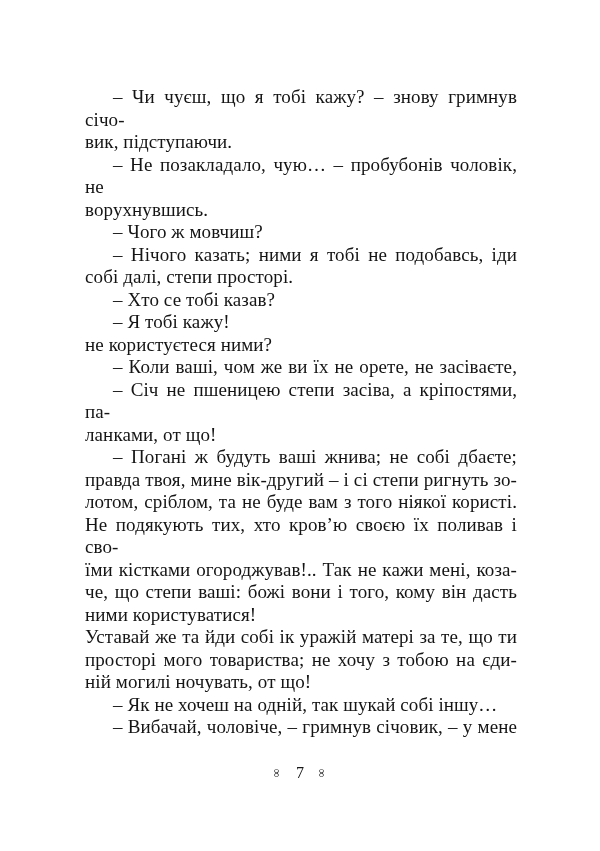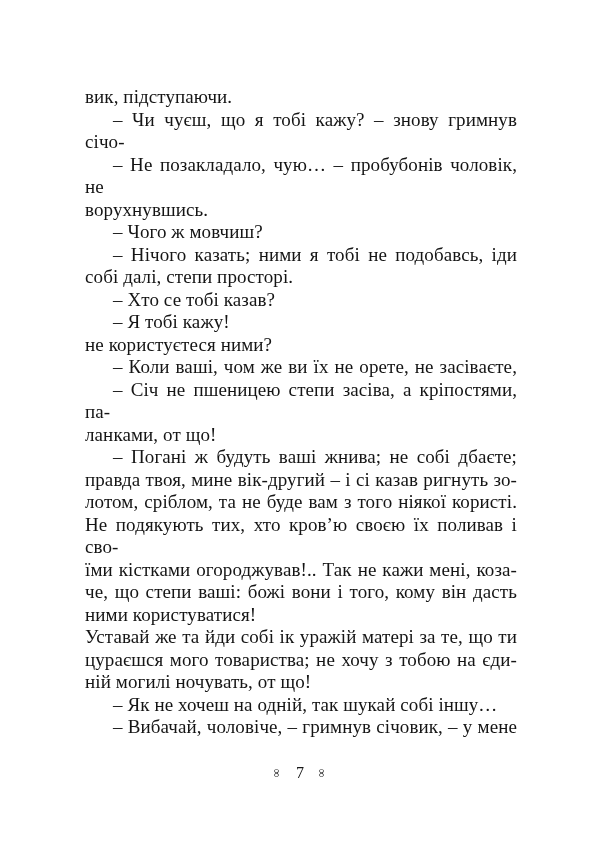--- a/index.html
+++ b/index.html
@@ -65,22 +65,22 @@
     line-height: 1;
   }
 </style>
 </head>
 <body>
 
 <div class="page">
 
   <div class="text-block">
       <div class="paragraph">
+        <div class="line first">– Чи чуєш, що я тобі кажу? – знову гримнув січо-</div>
         <div class="line last">вик, підступаючи.</div>
-        <div class="line first">– Чи чуєш, що я тобі кажу? – знову гримнув січо-</div>
       </div>
       <div class="paragraph">
         <div class="line first">– Не позакладало, чую… – пробубонів чоловік, не</div>
         <div class="line last">ворухнувшись.</div>
       </div>
       <div class="paragraph">
         <div class="line first last">– Чого ж мовчиш?</div>
       </div>
       <div class="paragraph">
         <div class="line first">– Нічого казать; ними я тобі не подобавсь, іди</div>
@@ -95,30 +95,30 @@
       <div class="paragraph">
         <div class="line last">не користуєтеся ними?</div>
         <div class="line first">– Коли ваші, чом же ви їх не орете, не засіваєте,</div>
       </div>
       <div class="paragraph">
         <div class="line first">– Січ не пшеницею степи засіва, а кріпостями, па-</div>
         <div class="line last">ланками, от що!</div>
       </div>
       <div class="paragraph">
         <div class="line first">– Погані ж будуть ваші жнива; не собі дбаєте;</div>
-        <div class="line">правда твоя, мине вік-другий – і сі казав ригнуть зо-</div>
+        <div class="line">правда твоя, мине вік-другий – і сі степи ригнуть зо-</div>
         <div class="line">лотом, сріблом, та не буде вам з того ніякої користі.</div>
         <div class="line">Не подякують тих, хто кров’ю своєю їх поливав і сво-</div>
         <div class="line">їми кістками огороджував!.. Так не кажи мені, коза-</div>
         <div class="line">че, що степи ваші: божі вони і того, кому він дасть</div>
         <div class="line last">ними користуватися!</div>
       </div>
       <div class="paragraph">
         <div class="line">Уставай же та йди собі ік уражій матері за те, що ти</div>
-        <div class="line">цураєшся мого товариства; не хочу з тобою на єди-</div>
+        <div class="line">просторі мого товариства; не хочу з тобою на єди-</div>
         <div class="line last">ній могилі ночувать, от що!</div>
       </div>
       <div class="paragraph">
         <div class="line first last">– Як не хочеш на одній, так шукай собі іншу…</div>
       </div>
       <div class="paragraph">
         <div class="line first">– Вибачай, чоловіче, – гримнув січовик, – у мене</div>
       </div>
     </div>
 

